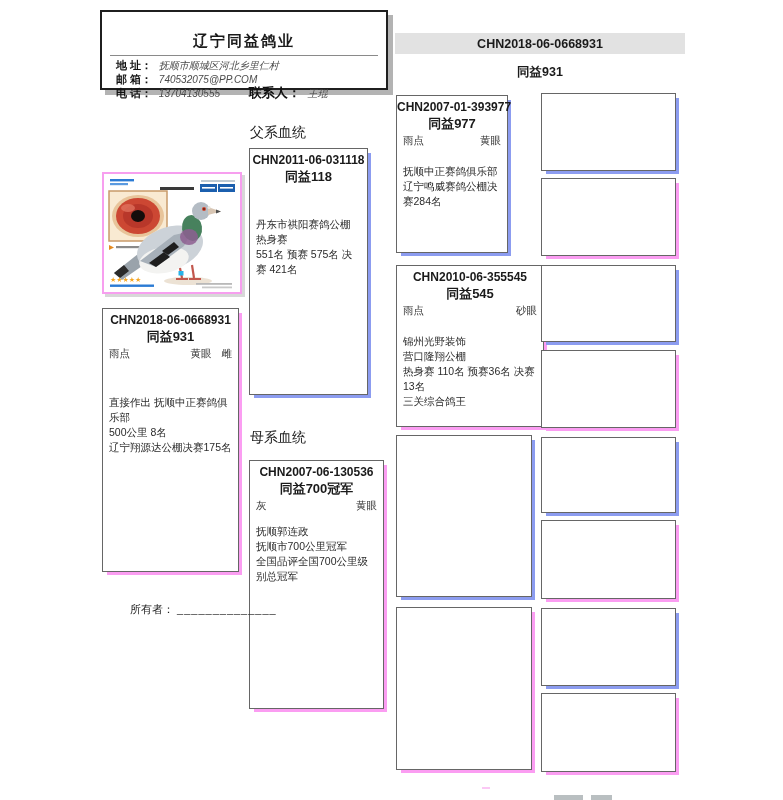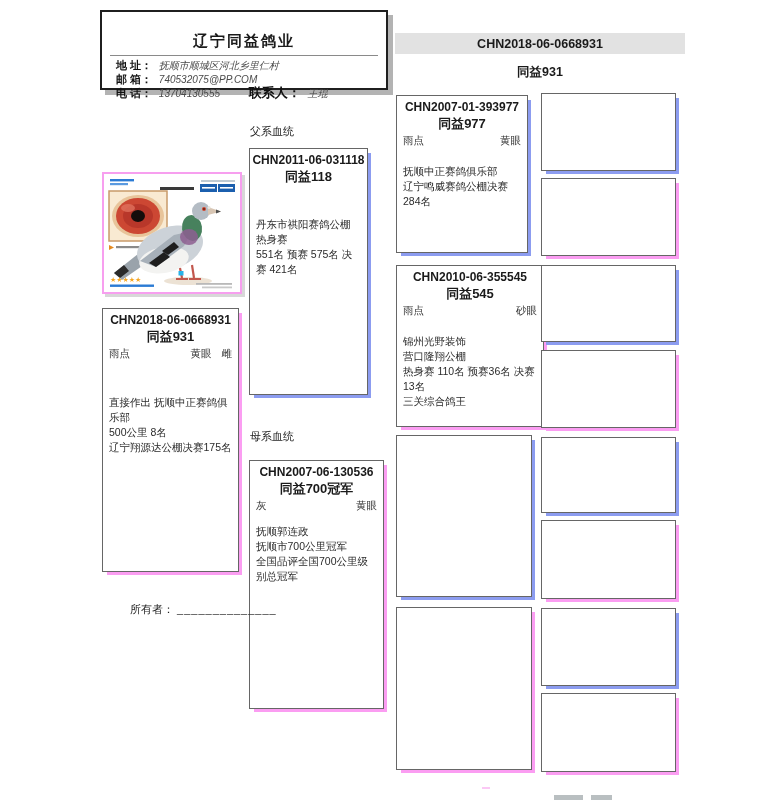--- a/index.html
+++ b/index.html
@@ -25,21 +25,21 @@
   .card{position:absolute;background:#fff;border:1px solid #666;box-sizing:border-box;}
   .card.blue{box-shadow:4px 4px 0 -1px #8c9cf0;}
   .card.pink{box-shadow:4px 4px 0 -1px #fb9df2;}
   .card .ring{margin-top:4px;text-align:center;font-weight:bold;font-size:12px;white-space:nowrap;}
   .card .name{text-align:center;font-weight:bold;font-size:13px;margin-top:1px;}
   .card .traits{display:flex;justify-content:space-between;padding:1px 6px 0 6px;font-size:10.5px;color:#333;min-height:14px;}
   .card .traits .sex{margin-left:10px;}
   .card .body{padding:0 6px;font-size:10.5px;color:#2b2b2b;line-height:1.42;}
   .gap-lg{margin-top:34px;} .gap-md{margin-top:16px;} .gap-sm{margin-top:11px;}
 
-  .branch-label{position:absolute;font-size:11px;color:#222;}
+  .branch-label{position:absolute;font-size:14px;color:#222;}
 
   .owner-line{position:absolute;left:130px;top:602px;font-size:11px;color:#222;}
   .owner-line .blank{letter-spacing:1px;color:#333;}
 
   
   .photo-box{position:absolute;left:102px;top:172px;width:140px;height:122px;background:#fff;
     border:2px solid #f79fef;box-shadow:3px 3px 0 #d8d8d8;box-sizing:border-box;}
 
   
   .artifact{position:absolute;background:#b9bfc1;}
@@ -170,21 +170,21 @@
       <div>抚顺市700公里冠军</div>
       <div>全国品评全国700公里级别总冠军</div>
     </div>
   </div>
 
   <div class="owner-line">
     <span>所有者：</span>
     <span class="blank">______________</span>
   </div>
 
-  <div class="card blue" style="left:396px;top:95px;width:132px;height:158px;">
+  <div class="card blue" style="left:396px;top:95px;width:112px;height:158px;">
     <div class="ring">CHN2007-01-393977</div>
     <div class="name">同益977</div>
     <div class="traits">
       <span>雨点</span>
       <span>黄眼</span>
     </div>
     <div class="body gap-md">
       <div>抚顺中正赛鸽俱乐部</div>
       <div>辽宁鸣威赛鸽公棚决赛284名</div>
     </div>

